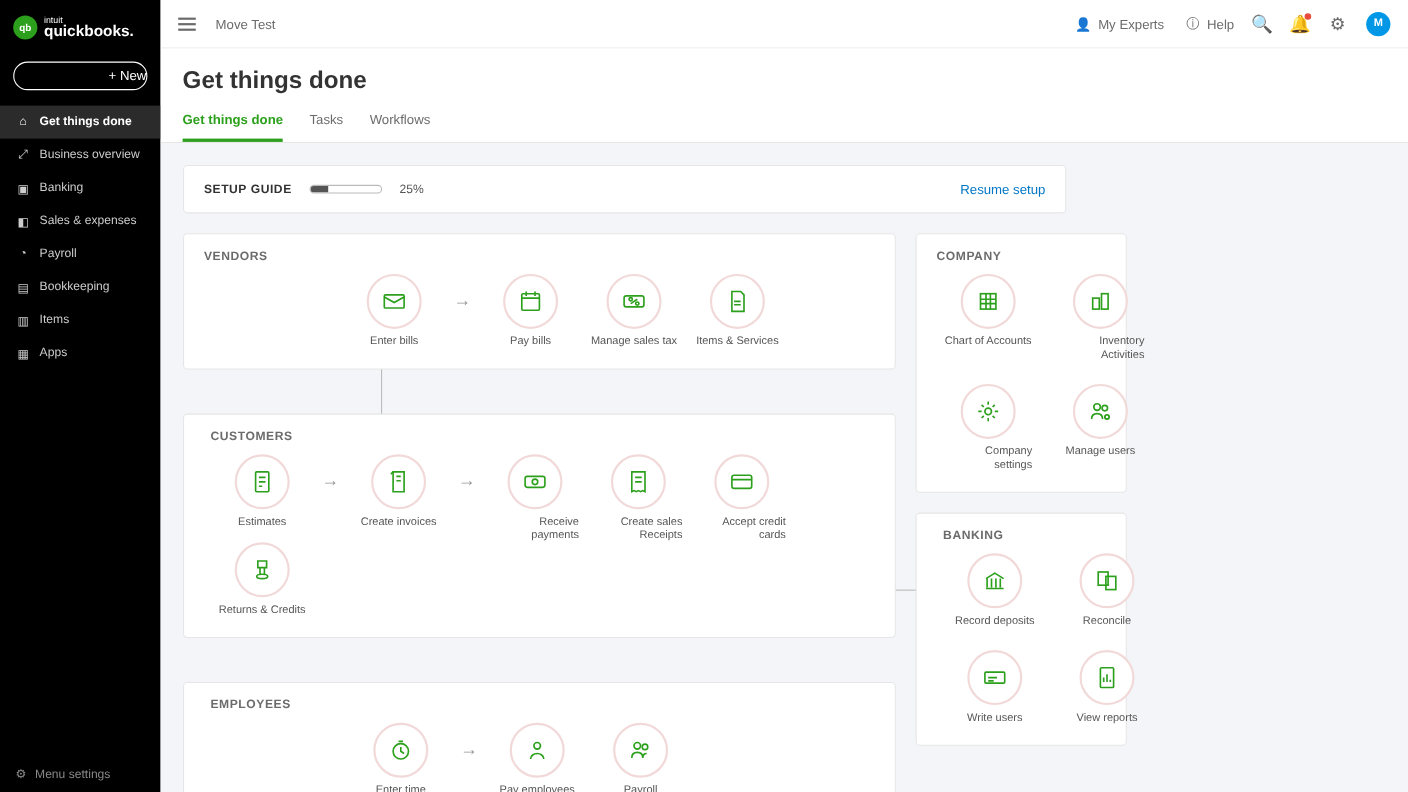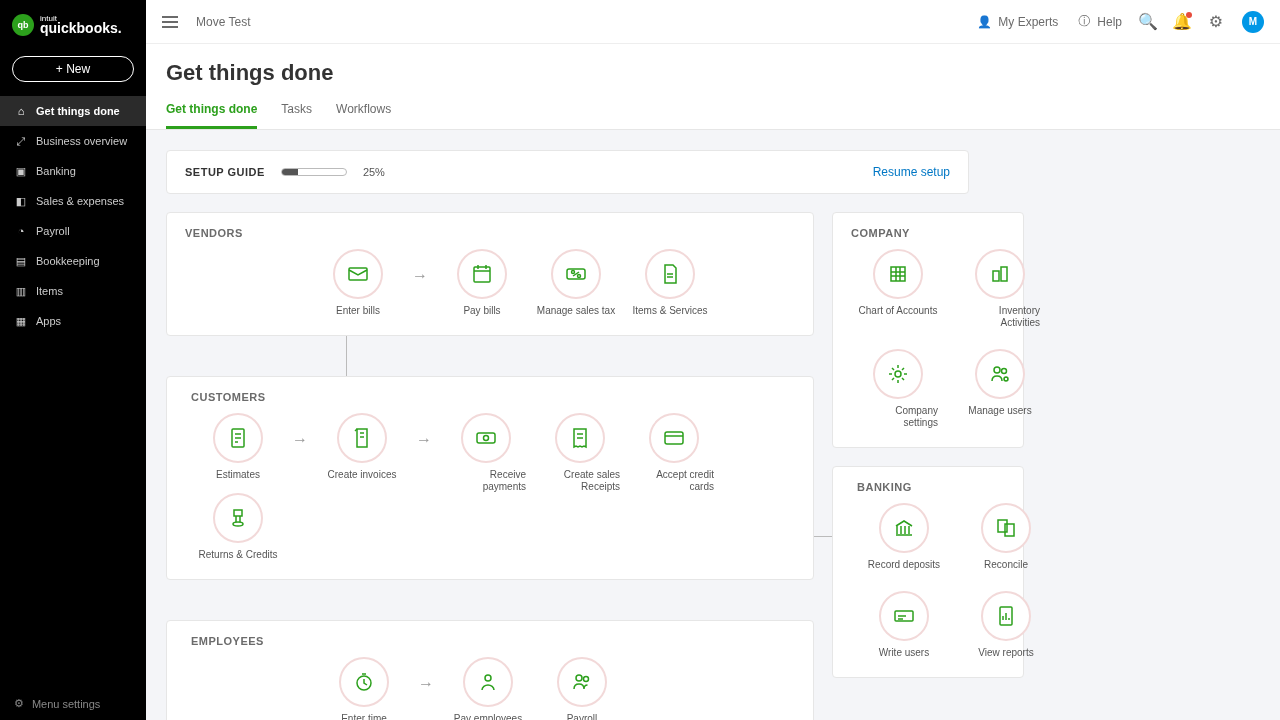--- a/index.html
+++ b/index.html
@@ -3,21 +3,21 @@
 <meta charset="utf-8">
 <style>
 * { margin: 0; padding: 0; box-sizing: border-box; font-family: -apple-system, BlinkMacSystemFont, "Segoe UI", Arial, sans-serif; }
 body { background: #f4f5f8; width: 1280px; height: 720px; overflow: hidden; display: flex; }
 .sidebar { width: 146px; background: #000; color: #fff; flex-shrink: 0; display: flex; flex-direction: column; }
 .logo { padding: 14px 12px; display: flex; align-items: flex-end; gap: 6px; }
 .logo-circle { width: 22px; height: 22px; background: #2ca01c; border-radius: 50%; position: relative; display:flex; align-items:center; justify-content:center;}
 .logo-circle::after { content: "qb"; color:#fff; font-size:9px; font-weight:bold;}
 .logo-text { font-size: 14px; font-weight: bold; color:#fff;}
 .logo-text .sub { font-size:8px; display:block; font-weight:normal; margin-bottom:-3px;}
-.new-btn { margin: 6px 12px 14px 12px; border: 1px solid #fff; border-radius: 16px; padding: 5px 0; text-align: center; font-size: 12px; cursor: pointer; }
+.new-btn { margin: 6px 12px 14px 12px; border: 1px solid #fff; border-radius: 16px; padding: 5px 0; text-align: right; font-size: 12px; cursor: pointer; }
 .nav-item { padding: 8px 14px; font-size: 11px; display: flex; align-items: center; gap: 8px; cursor: pointer; color:#ccc;}
 .nav-item.active { background: #2b2b2b; color:#fff; font-weight:600;}
 .nav-item .icn { width: 14px; height: 14px; display:inline-flex; align-items:center; justify-content:center; font-size:11px;}
 .menu-settings { margin-top: auto; padding: 10px 14px; font-size: 11px; color:#888; display:flex; align-items:center; gap:8px;}
 
 .main { flex: 1; background: #fff; display: flex; flex-direction: column; overflow:hidden;}
 .topbar { height: 44px; border-bottom: 1px solid #eee; display: flex; align-items: center; padding: 0 16px; gap: 18px; }
 .hamburger { width:16px; height:12px; display:flex; flex-direction:column; justify-content:space-between; cursor:pointer;}
 .hamburger div { height:2px; background:#6b6b6b;}
 .company-name { font-size: 12px; color:#6b6b6b;}

